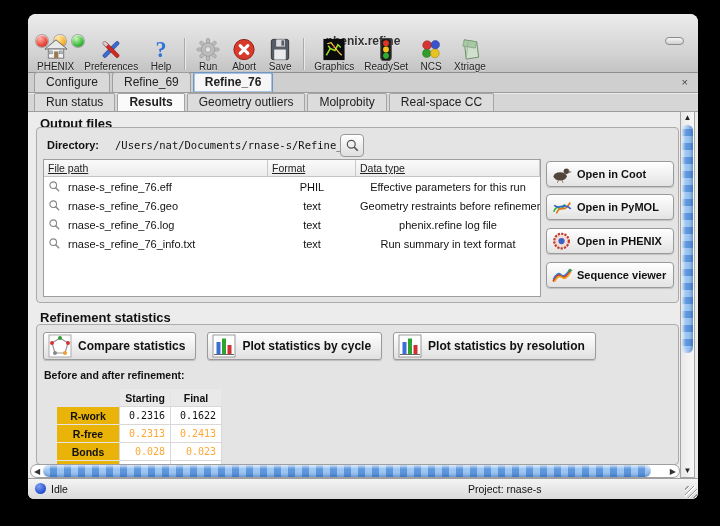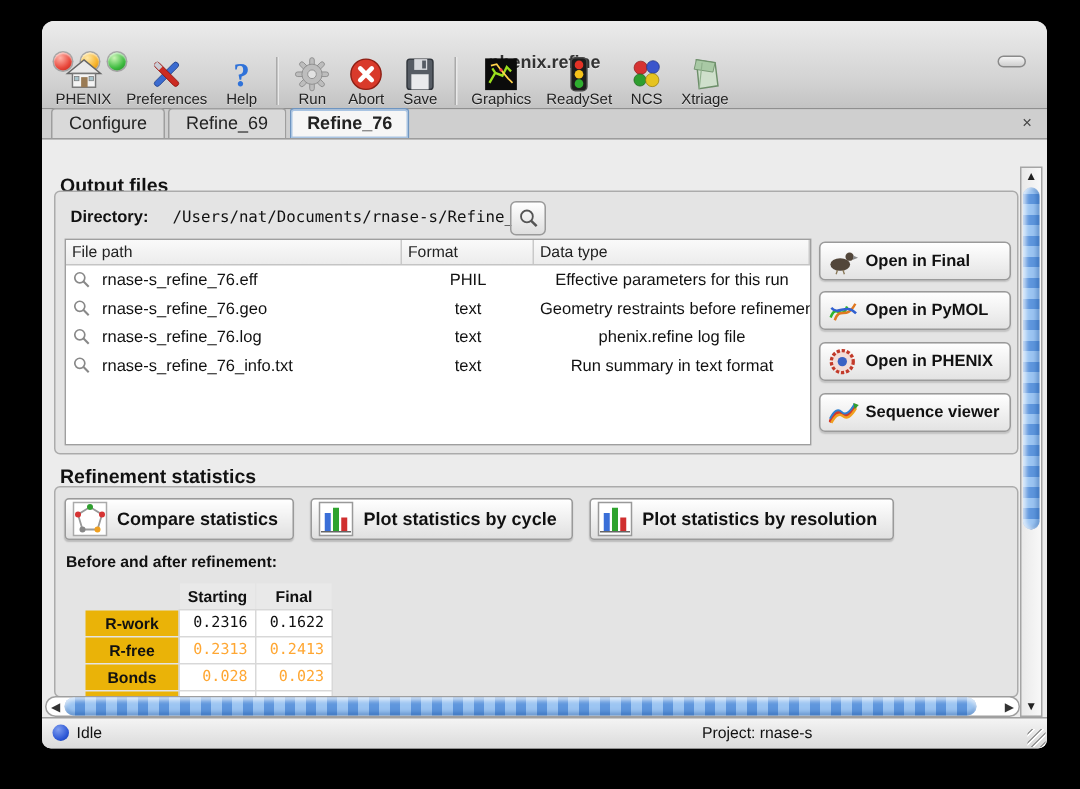--- a/index.html
+++ b/index.html
@@ -62,21 +62,21 @@
   .dir-path{position:absolute;left:78px;top:5px;font-size:10.5px;color:#111;
     font-family:"DejaVu Sans Mono",monospace;}
   .search-btn{position:absolute;left:303px;top:0px;width:24px;height:23px;
     border:1px solid #9a9a9a;border-radius:4px;background:linear-gradient(#fff,#dedede);
     display:flex;align-items:center;justify-content:center;padding:0;}
   
   .file-table{position:absolute;left:6px;top:31px;width:498px;height:138px;background:#fff;
     border:1px solid #9f9f9f;font-size:11px;overflow:hidden;}
   .ft-header{display:flex;height:17px;background:linear-gradient(#fafafa,#ececec);
     border-bottom:1px solid #c4c4c4;font-size:10.5px;color:#222;}
-  .ft-header span{padding:2px 4px;border-right:1px solid #c9c9c9;}
+  .ft-header span{padding:2px 4px;border-right:1px solid #c9c9c9;text-decoration:underline;}
   .ft-row{display:flex;height:19px;align-items:center;color:#111;text-align:center;}
   .ft-row span{padding:0 4px;overflow:hidden;white-space:nowrap;}
   .c-file{width:224px;flex:none;display:flex;align-items:center;gap:3px;}
   .c-fmt{width:88px;flex:none;}
   .c-type{flex:1;}
   .mag{flex:none;width:13px;height:13px;}
   
   .side-buttons{position:absolute;left:509px;top:33px;width:128px;}
   .act-btn{position:absolute;left:0;width:128px;height:26px;border:1px solid #9a9a9a;
     border-radius:4px;background:linear-gradient(#ffffff,#e3e3e3);display:flex;
@@ -266,20 +266,27 @@
       </div>
     </div>
 
     <div class="tabrow1">
       <div class="tab1">Configure</div>
       <div class="tab1">Refine_69</div>
       <div class="tab1 active">Refine_76</div>
       <span class="tabclose">×</span>
     </div>
 
+    <div class="tabrow2">
+      <div class="tab2">Run status</div>
+      <div class="tab2 active">Results</div>
+      <div class="tab2">Geometry outliers</div>
+      <div class="tab2">Molprobity</div>
+      <div class="tab2">Real-space CC</div>
+    </div>
 
     <div class="content">
       <div class="sec-label l1">Output files</div>
 
       <div class="panel panel1">
         <div class="dir-row">
           <span class="dir-label">Directory:</span>
           <span class="dir-path">/Users/nat/Documents/rnase-s/Refine_76</span>
           <button class="search-btn">
             <svg viewBox="0 0 16 16" width="15" height="15">
@@ -344,21 +351,21 @@
         <div class="side-buttons">
           <button class="act-btn">
             <span class="ab-icon">
               <svg viewBox="0 0 24 22">
                   <ellipse cx="10" cy="13.5" rx="7.2" ry="4.6" fill="#52463a"></ellipse>
                   <circle cx="16.8" cy="7.8" r="3" fill="#52463a"></circle>
                   <polygon points="19.3,7 23,8.6 19.3,10" fill="#8a8a8a"></polygon>
                   <path d="M8 17.5 l-1 3 M12 17.5 l1 3" stroke="#8a7a5a" stroke-width="1"></path>
                 </svg>
             </span>
-            <span>Open in Final</span>
+            <span>Open in Coot</span>
           </button>
           <button class="act-btn">
             <span class="ab-icon">
               <svg viewBox="0 0 24 22">
                   <path d="M3 16 C7 5 11 19 15 8" stroke="#2db52d" stroke-width="1.8" fill="none"></path>
                   <path d="M6 18 C10 7 14 19 21 6" stroke="#e07820" stroke-width="1.8" fill="none"></path>
                   <path d="M3.5 9 C9 15 14 5 21.5 13" stroke="#3060d0" stroke-width="1.8" fill="none"></path>
                 </svg>
             </span>
             <span>Open in PyMOL</span>

